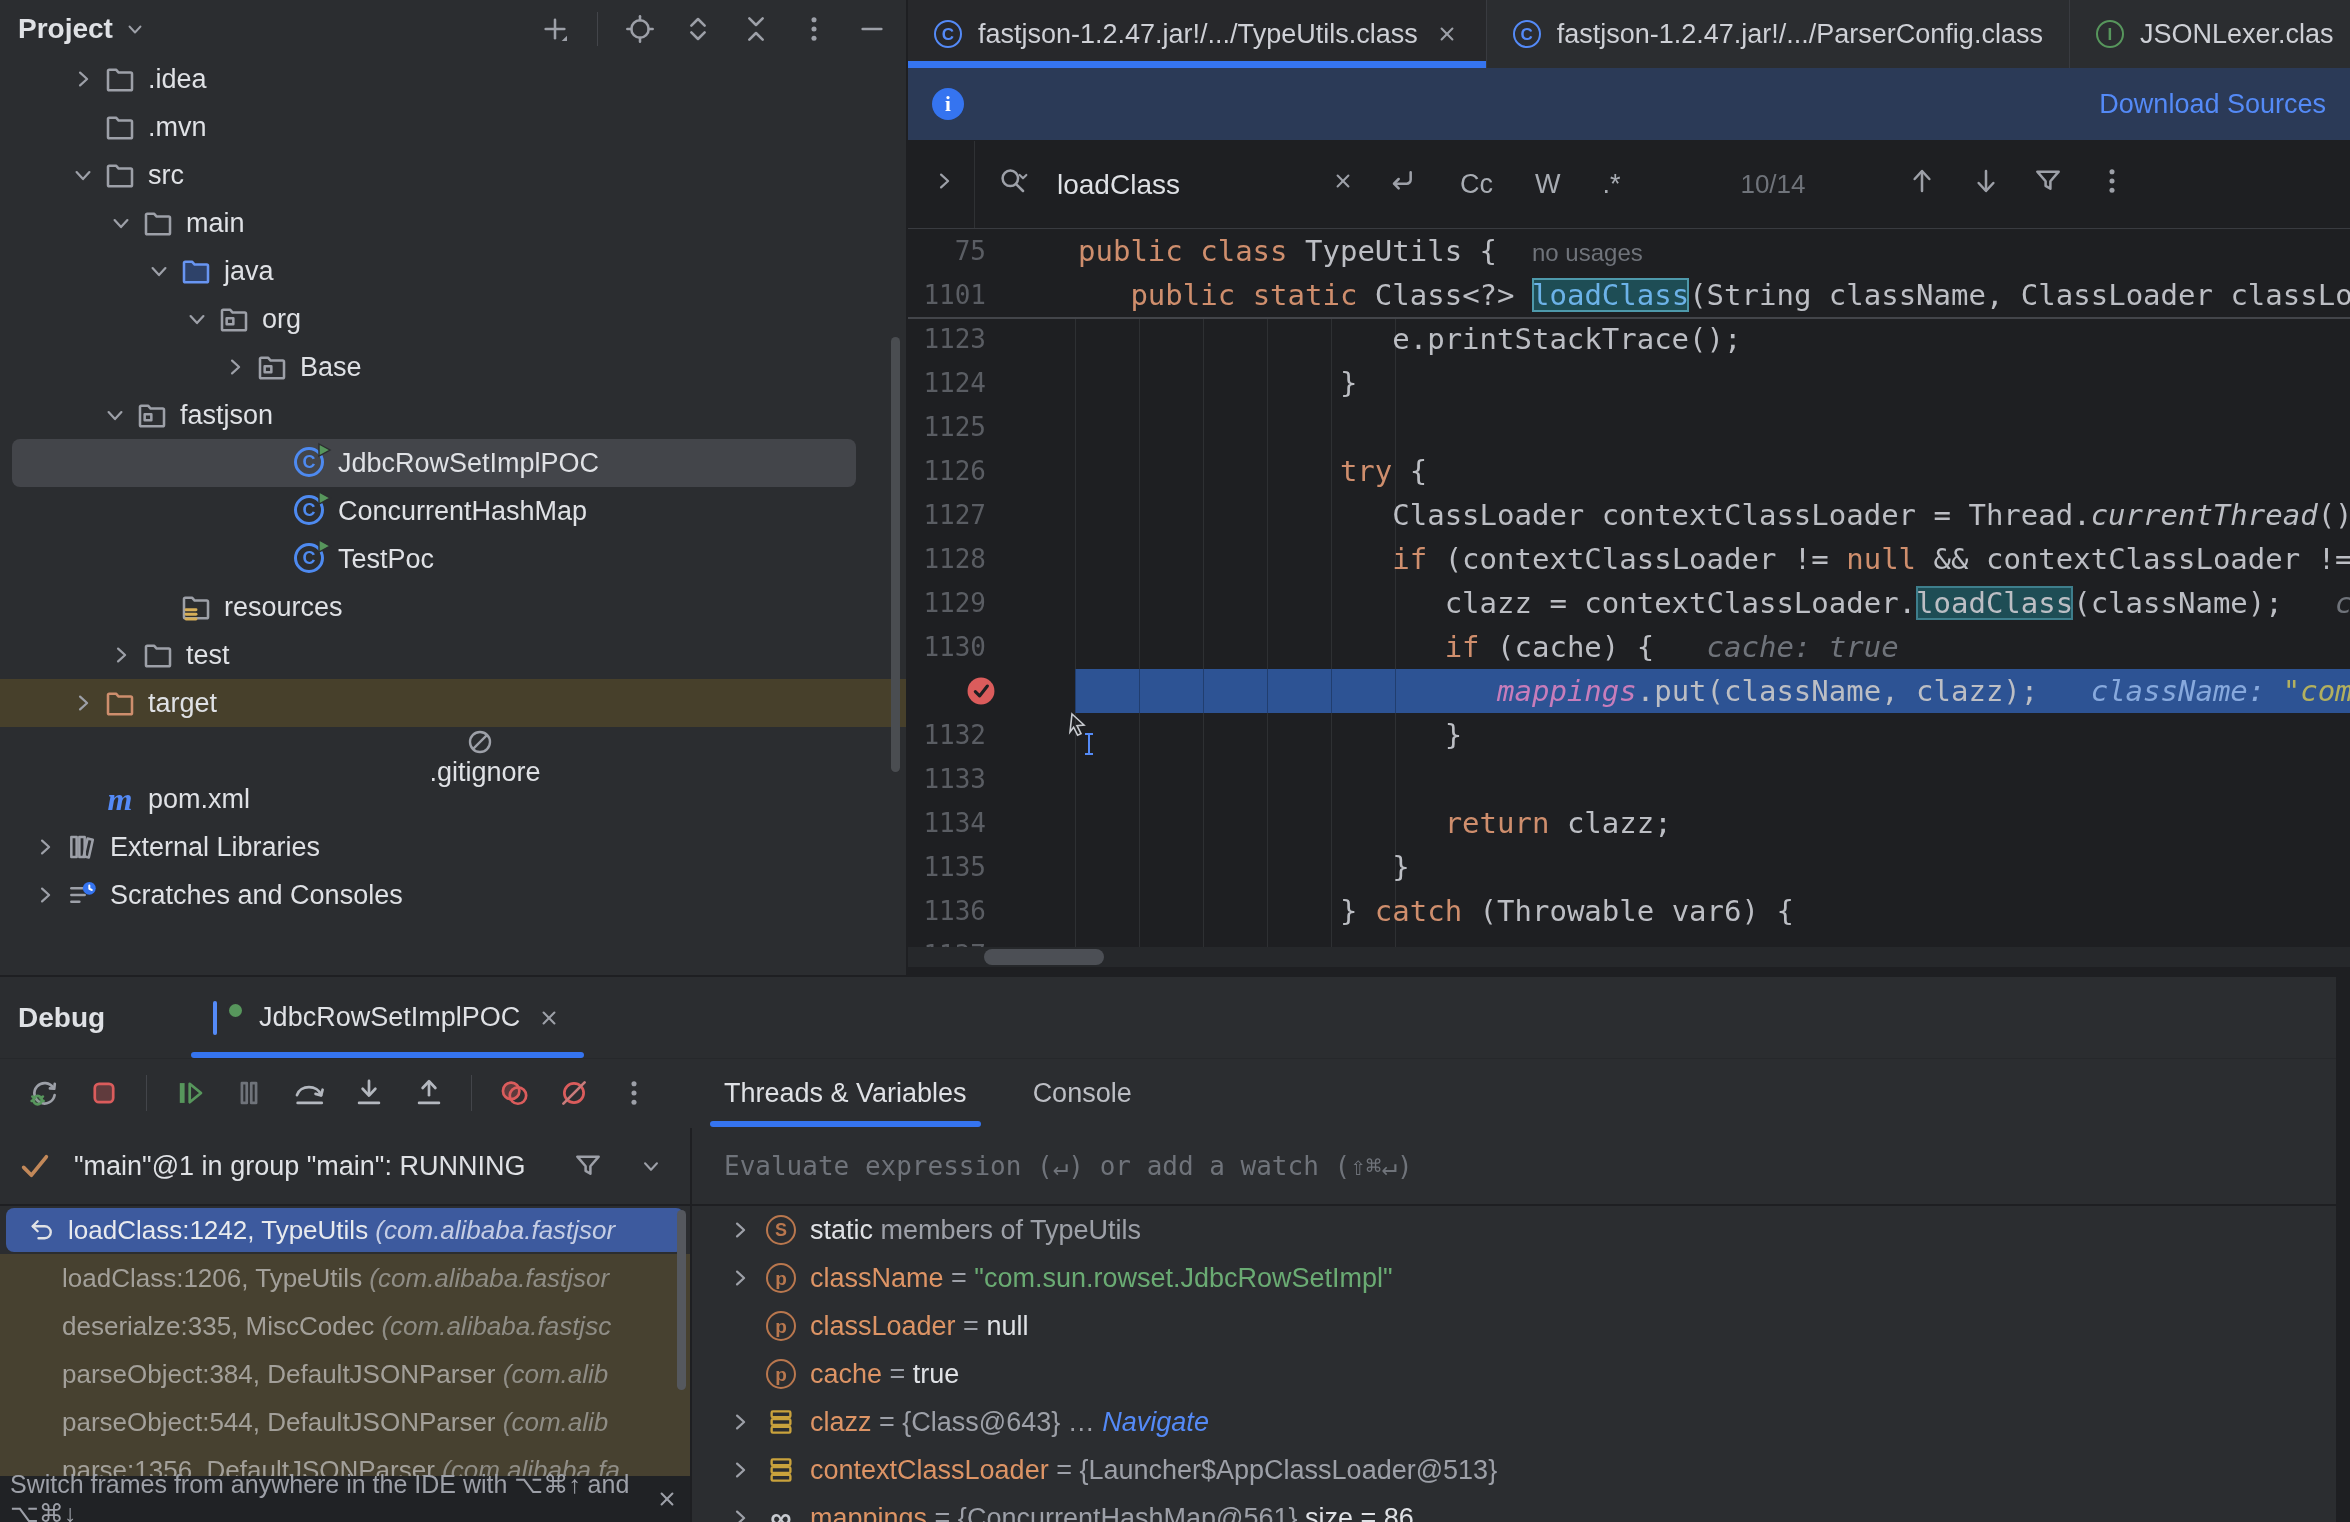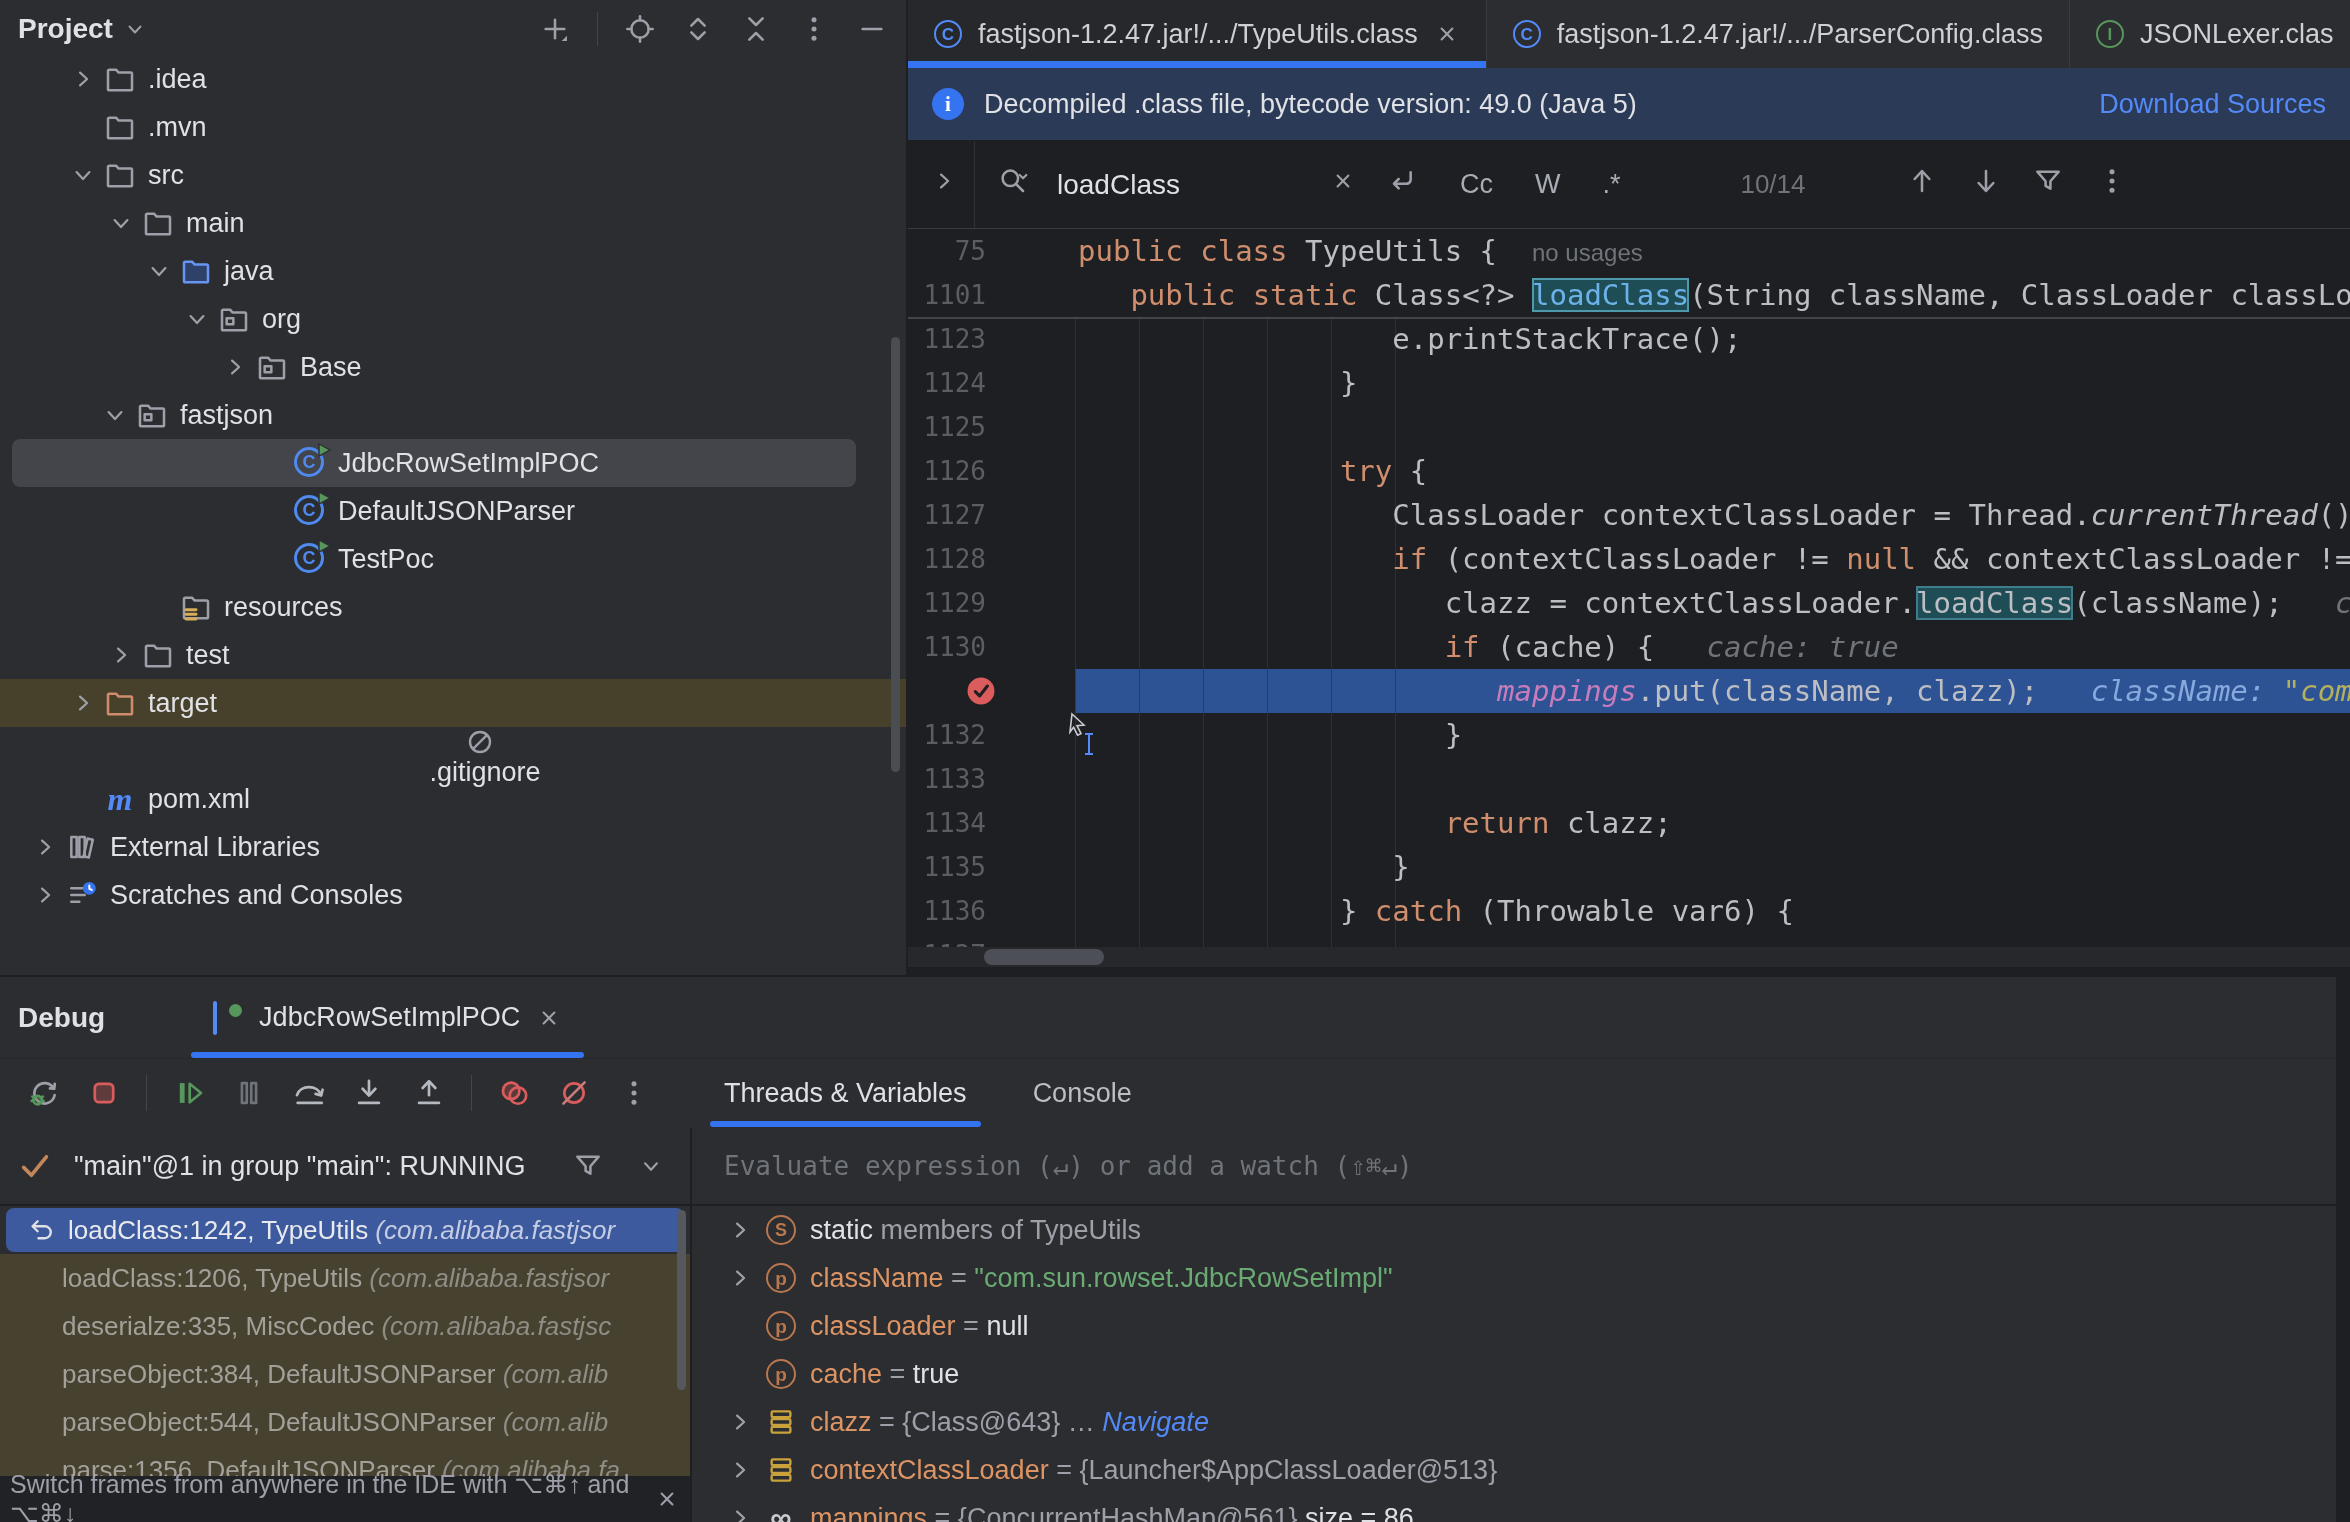--- a/index.html
+++ b/index.html
@@ -317,21 +317,21 @@
         <div class="trow" style="padding-left: 254px;">
           <span class="chev"></span>
           <span class="ticon">
             <span class="clsrun">
               <span class="ring">C</span>
               <svg width="16" height="16" viewBox="0 0 16 16">
                 <path d="M3 2l11 6-11 6z" fill="#57965C" stroke="#2B2D30" stroke-width="1.4"></path>
               </svg>
             </span>
           </span>
-          <span>DefaultJSONParser</span>
+          <span>ConcurrentHashMap</span>
         </div>
         <div class="trow" style="padding-left: 254px;">
           <span class="chev"></span>
           <span class="ticon">
             <span class="clsrun">
               <span class="ring">C</span>
               <svg width="16" height="16" viewBox="0 0 16 16">
                 <path d="M3 2l11 6-11 6z" fill="#57965C" stroke="#2B2D30" stroke-width="1.4"></path>
               </svg>
             </span>
@@ -478,21 +478,20 @@
             <span class="ring" style="width:28px;height:28px;border:2.5px solid #57965C;color:#57965C;font-size:17px">I</span>
           </span>
     <span>JSONLexer.clas</span>
 
     </div>
       </div>
     <div id="notif">
       <span class="icon" id="notif-icon">
           <span class="ring" style="width:32px;height:32px;background:#3574F0;color:#fff;font-size:21px;font-family:'Liberation Serif',serif">i</span>
         </span>
-      <span style="margin-left:20px">Decompiled .class file, bytecode version: 49.0 (Java 5)</span>
       <span class="spacer"></span>
       <span class="link">Download Sources</span>
     </div>
     <div id="searchbar">
         <span style="margin-left:22px"><span class="icon">
             <svg width="28" height="28" viewBox="0 0 24 24" fill="none" stroke="#9DA0A8" stroke-width="1.9" stroke-linecap="round" stroke-linejoin="round">
               <polyline points="9.5,6.5 15.5,12 9.5,17.5"></polyline>
             </svg>
           </span></span>
    <span class="vline" style="margin-left:16px"></span>

